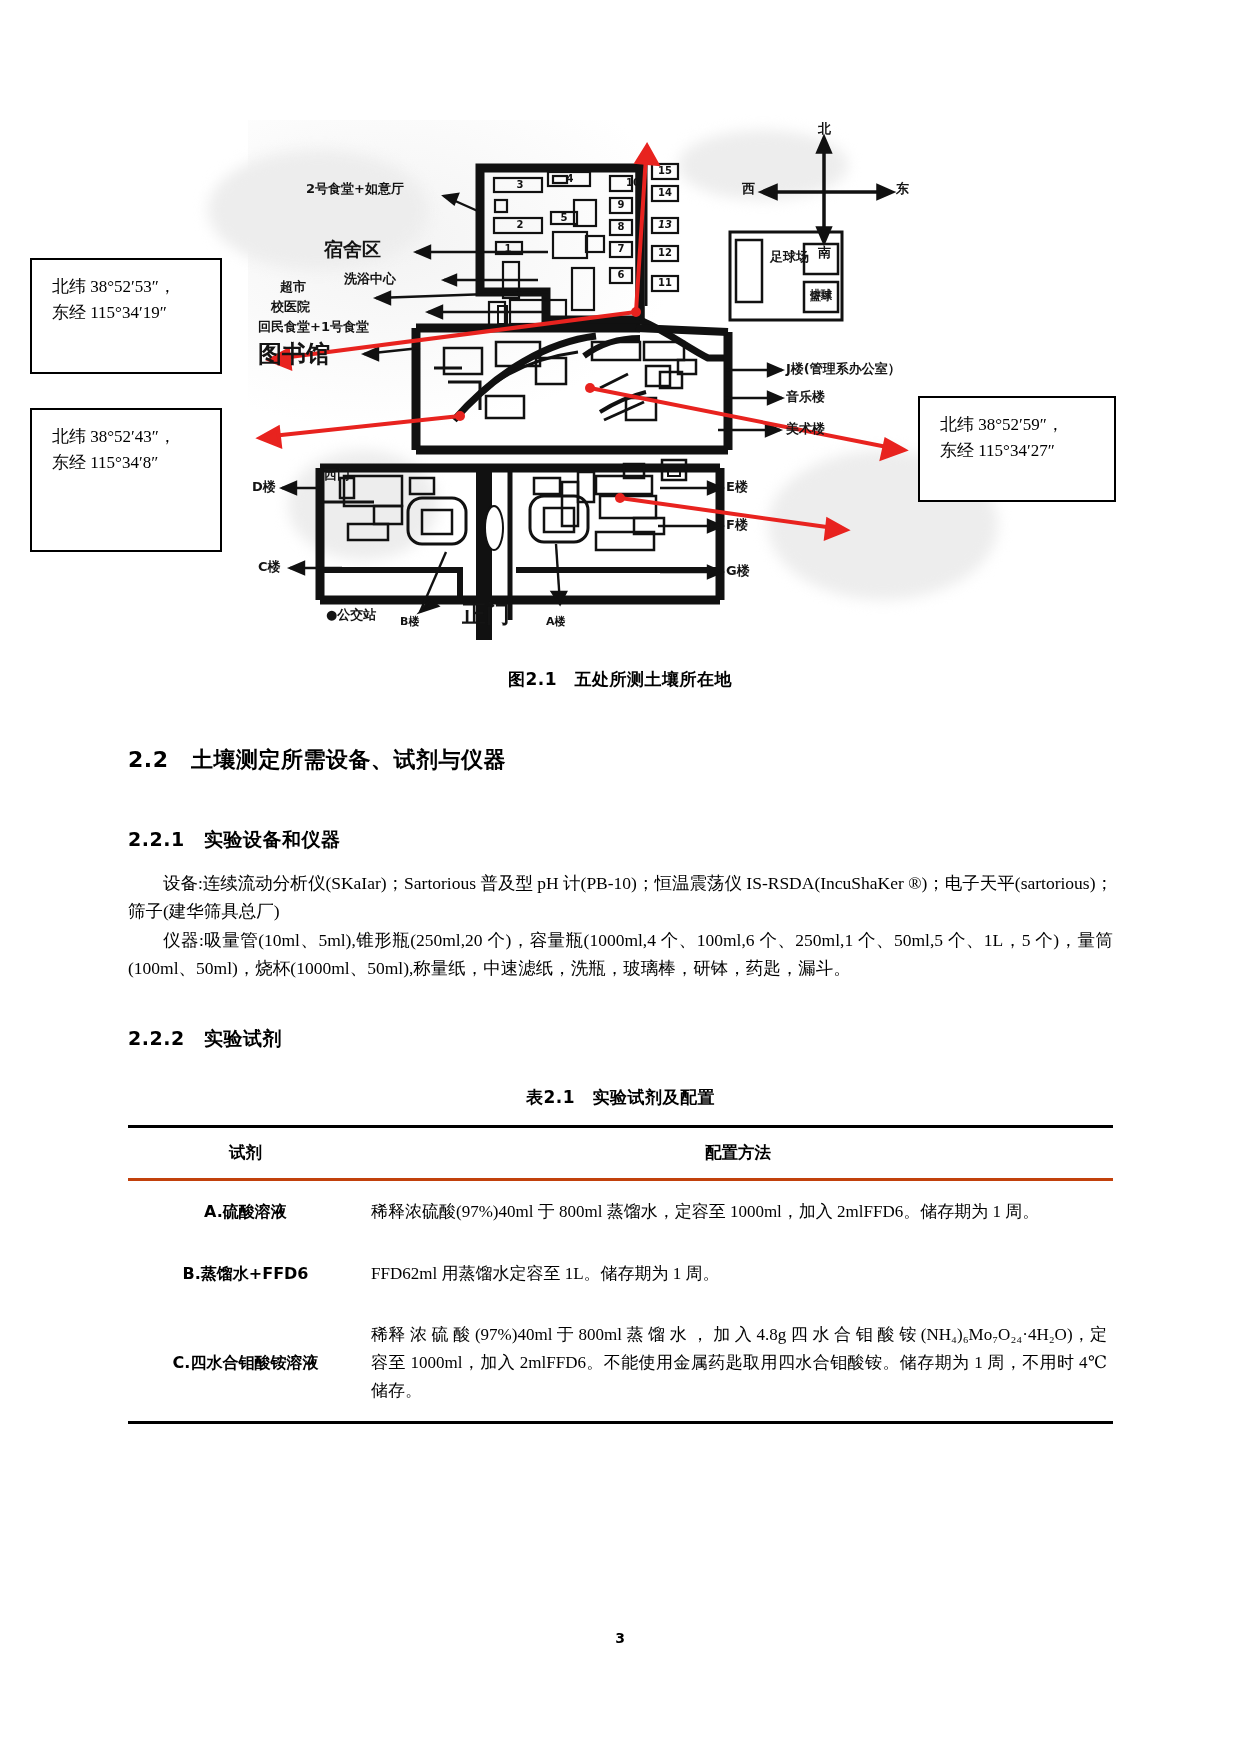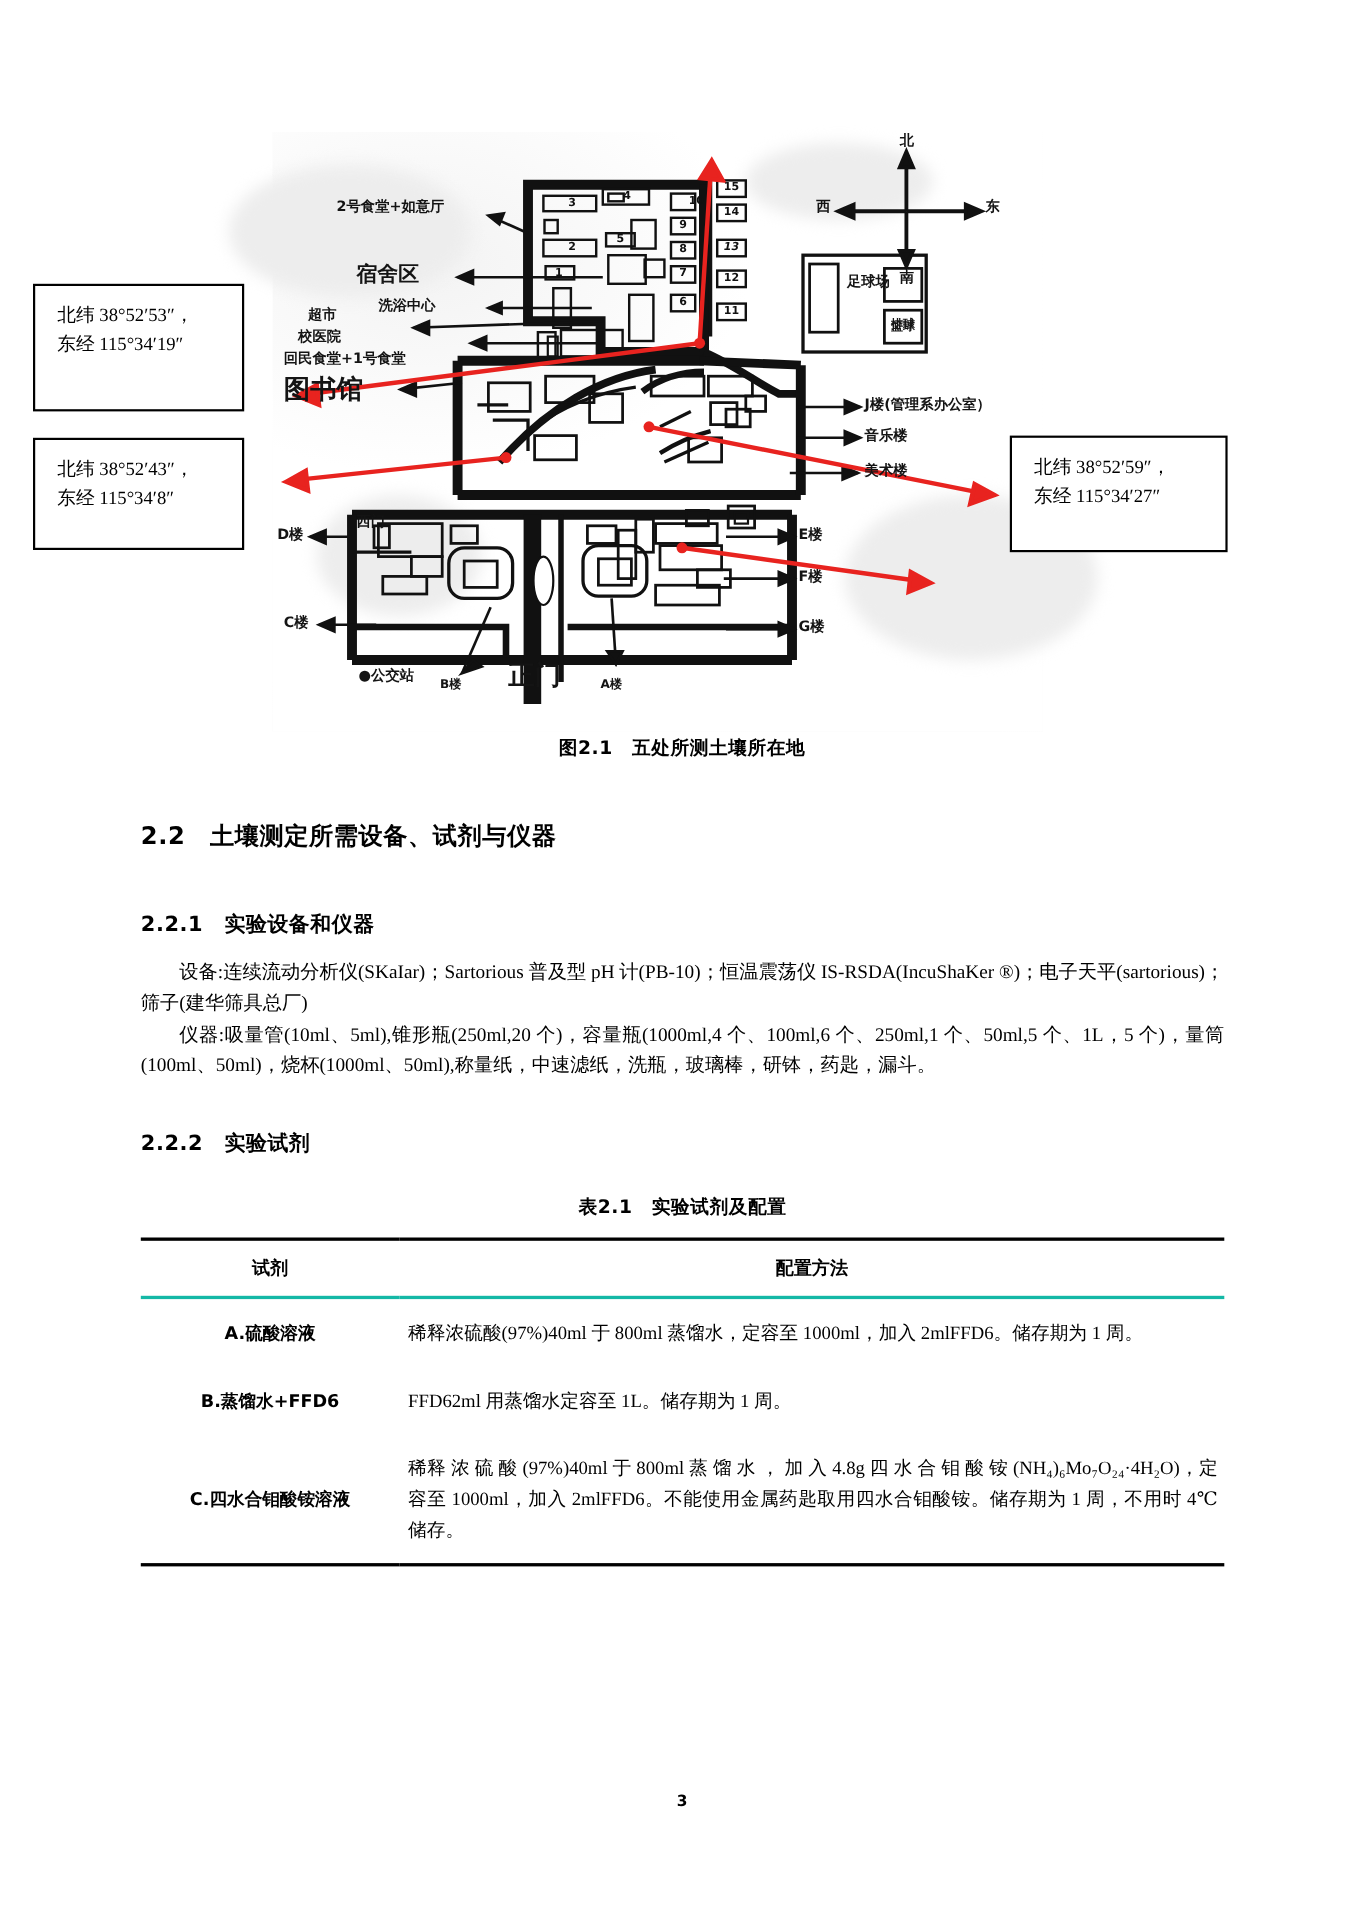--- a/index.html
+++ b/index.html
@@ -160,21 +160,21 @@
     width: 985px;
     border-collapse: collapse;
     font-family: "Liberation Serif", "DejaVu Serif", serif;
   }
   table.reagents thead th {
     font-family: "DejaVu Sans", sans-serif;
     font-weight: bold;
     font-size: 16.5px;
     padding: 14px 0 14px 0;
     border-top: 3px solid #000;
-    border-bottom: 3px solid #14b8a6;
+    border-bottom: 3px solid #c2410c;
   }
   table.reagents thead th.c1 { width: 235px; }
   table.reagents thead th.c2 { text-align: center; padding-left: 0; }
   table.reagents tbody td {
     font-size: 17px;
     line-height: 1.62;
     padding: 17px 0 17px 0;
     vertical-align: middle;
   }
   table.reagents tbody td.name {
@@ -458,21 +458,21 @@
       <div class="mlabel sm" style="left:152px;top:496px;">B楼</div>
       <div class="mlabel xl" style="left:214px;top:482px;">正门</div>
       <div class="mlabel sm" style="left:298px;top:496px;">A楼</div>
     </div>
 
     <div class="coord-box" style="left:30px;top:138px;width:192px;height:116px;">
       <div>北纬 38°52′53″，</div>
       <div>东经 115°34′19″</div>
     </div>
 
-    <div class="coord-box" style="left:30px;top:278px;width:192px;height:102px;">
+    <div class="coord-box" style="left:30px;top:288px;width:192px;height:144px;">
       <div>北纬 38°52′43″，</div>
       <div>东经 115°34′8″</div>
     </div>
 
     <div class="coord-box" style="left:918px;top:276px;width:198px;height:106px;">
       <div>北纬 38°52′59″，</div>
       <div>东经 115°34′27″</div>
     </div>
 
   </div>

